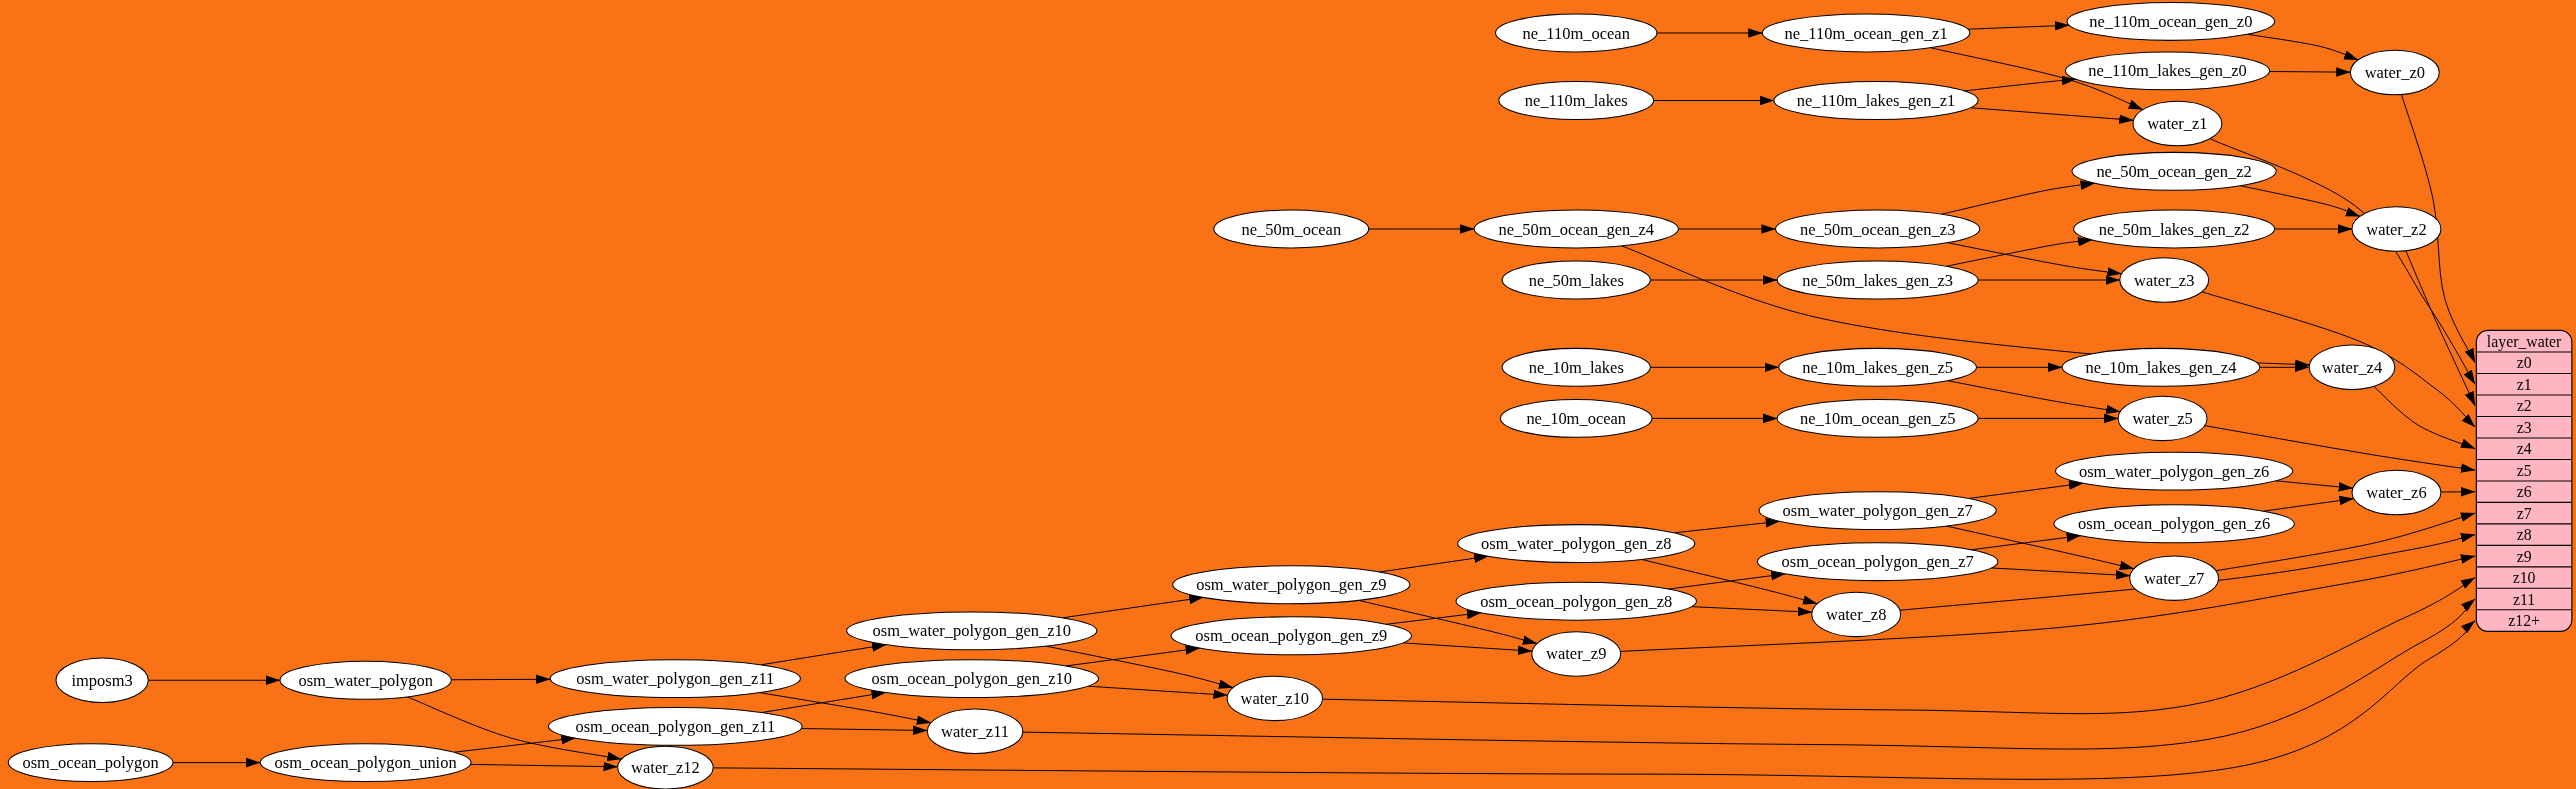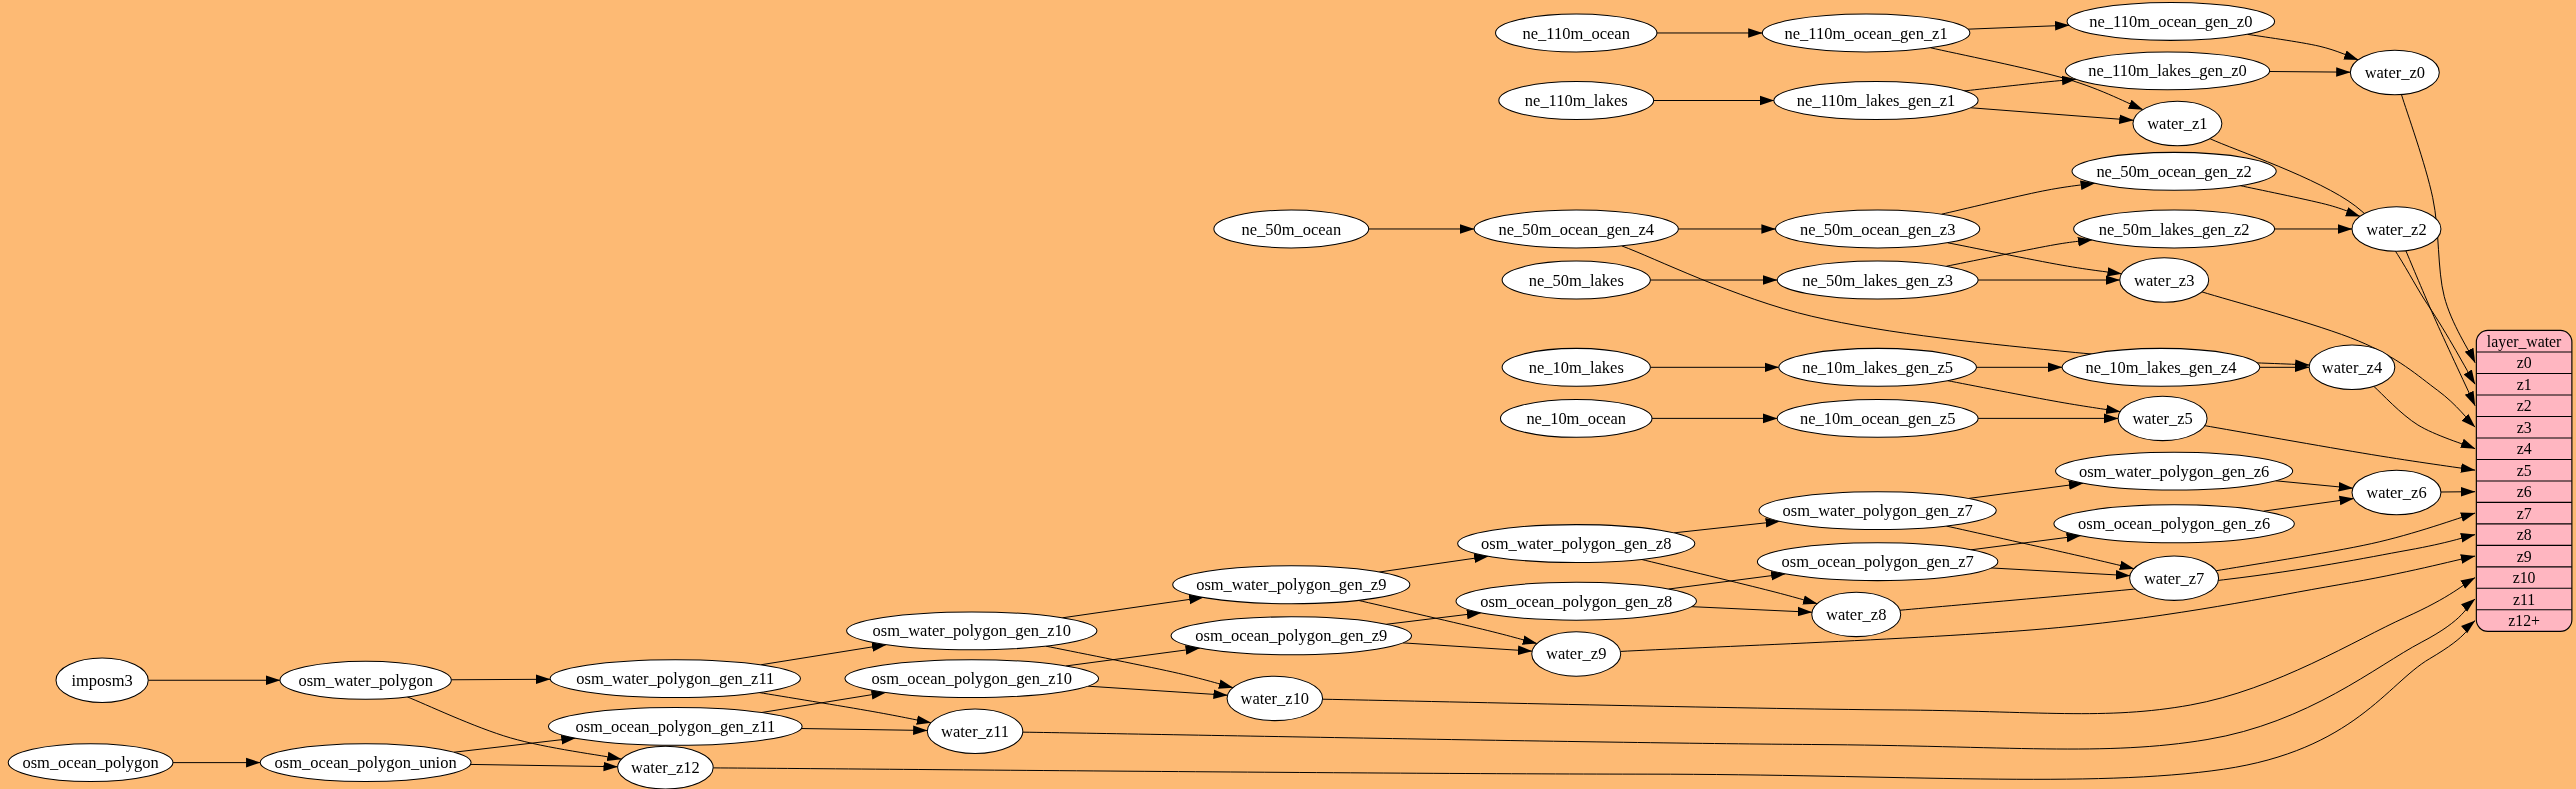--- a/index.html
+++ b/index.html
@@ -1,16 +1,16 @@
 <!DOCTYPE html>
 <html style="font-size:11.5px"><head>
 <meta charset="utf-8">
 <style>
   html,body{margin:0;padding:0;background:#ffffff;}
-  .canvas-wrap{width:2576px;height:789px;overflow:hidden;background:#fdba74;}
+  .canvas-wrap{width:2576px;height:789px;overflow:hidden;background:#f97316;}
   svg{display:block;}
   text{font-family:"Liberation Serif","DejaVu Serif",serif;fill:#000;}
   .node-label{font-size:10px;}
   .table-label{font-size:9.6px;}
   .edge-path{fill:none;stroke:#000;stroke-width:0.6;}
   .node-ellipse{fill:#ffffff;stroke:#000;stroke-width:0.62;}
 </style>
 </head>
 <body>
 

